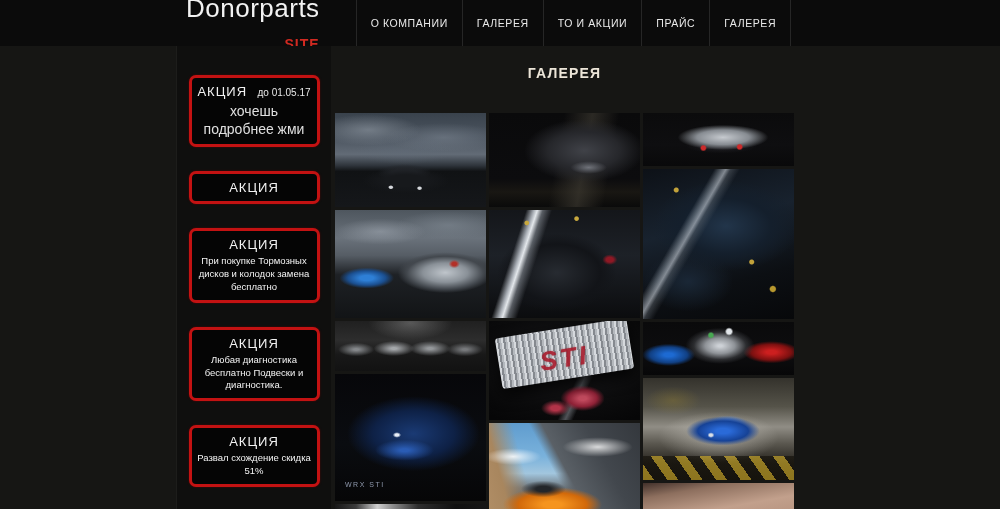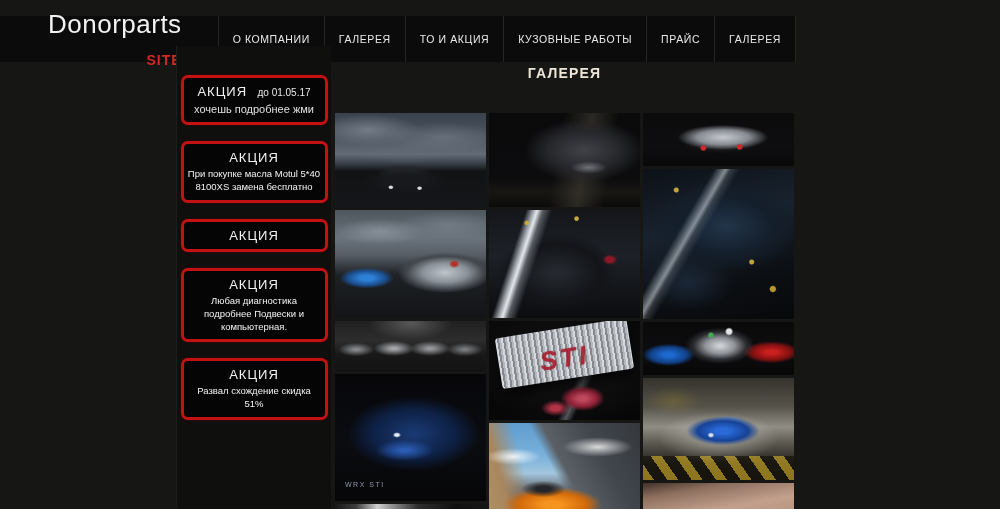--- a/index.html
+++ b/index.html
@@ -1,45 +1,45 @@
 <!DOCTYPE html>
 <html><head>
 <meta charset="utf-8">
 <style>
   * { margin:0; padding:0; box-sizing:border-box; }
   html,body { width:1000px; height:509px; overflow:hidden; background:#161614;
               font-family:"Liberation Sans", sans-serif; }
   .page { position:relative; width:1000px; height:509px; background:#161614; }
 
   
-  header { position:absolute; top:16px; left:0; width:796px; height:46px;
+  header { position:absolute; top:0; left:0; width:1000px; height:46px;
            background:#0b0b0b; display:flex; align-items:stretch; }
   .logo-spacer { width:186px; }
   .logo { display:flex; flex-direction:column; justify-content:center;
           align-items:flex-end; padding-right:10px; min-width:122px; cursor:pointer; }
   .logo-main { color:#f2f2f2; font-size:26px; font-weight:normal; letter-spacing:.5px; line-height:26px; }
   .logo-sub  { color:#d22a21; font-size:14px; font-weight:bold; letter-spacing:1px; line-height:14px; margin-top:16px; }
   nav { display:flex; margin-left:6px;padding-left:20px; }
   .nav-item { display:flex; align-items:center; padding:0 14px; color:#e9e9e9;
               font-size:10.5px; letter-spacing:.6px; border-left:1px solid #262626;
               cursor:pointer; white-space:nowrap; text-decoration:none; }
   .nav-item:last-child { border-right:1px solid #262626; }
 
   
   aside { position:absolute; left:176px; top:46px; width:155px; height:463px;
           background:#0f0f0e; border-left:1px solid #1d1d1b; overflow:hidden; }
   .promos { padding-top:29px; }
-  .promo { width:147px; margin:0 auto 16px auto; background:#050505;
+  .promo { width:131px; margin:0 auto 24px auto; background:#050505;
            border:3px solid #c31212; border-radius:7px; box-shadow:0 0 2px #5a0606;
            padding:5px 3px 6px 3px; text-align:center; color:#ffffff; cursor:pointer; }
   .promo-head { line-height:15px; }
   .promo-title { font-size:13px; letter-spacing:1px; color:#f2f2f2; }
   .promo-meta { font-size:10px; margin-left:6px; color:#e8e8e8; }
   .promo-line1 { font-size:9.5px; line-height:1.35; margin-top:3px; color:#f4f4f4; }
-  .promo-line2 { font-size:11px; line-height:1.3; margin-top:2px; color:#e0e0e0; }
+  .promo-line2 { font-size:14px; line-height:1.3; margin-top:2px; color:#e0e0e0; }
   .promo--first .promo-line1 { font-size:11px; }
 
   
   main { position:absolute; left:332px; top:46px; width:668px; height:463px; }
   .page-title { position:absolute; left:3px; top:19px; width:459px; text-align:center;
                 color:#ece5d8; font-size:14px; font-weight:bold; letter-spacing:1.2px; }
   .gallery { position:absolute; left:3px; top:67px; width:459px; display:flex; gap:3px; }
   .gcol { display:flex; flex-direction:column; gap:3px; width:151px; }
   .tile { width:151px; position:relative; overflow:hidden; cursor:pointer; background:#0a0a0a; }
 
@@ -151,56 +151,55 @@
 
   <header>
     <div class="logo-spacer"></div>
     <div class="logo">
       <div class="logo-main">Donorparts</div>
       <div class="logo-sub">SITE</div>
     </div>
     <nav>
       <a class="nav-item">О КОМПАНИИ</a>
       <a class="nav-item">ГАЛЕРЕЯ</a>
-      <a class="nav-item">ТО И АКЦИЯ</a>
-      <a class="nav-item">КУЗОВНЫЕ РАБОТЫ</a>
+      <a class="nav-item">ТО И АКЦИИ</a>
       <a class="nav-item">ПРАЙС</a>
       <a class="nav-item">ГАЛЕРЕЯ</a>
     </nav>
   </header>
 
   <aside>
     <div class="promos">
 
       <div class="promo promo--first">
         <div class="promo-head">
           <span class="promo-title">АКЦИЯ</span>
           <span class="promo-meta">до 01.05.17</span>
         </div>
         <div class="promo-line2">хочешь подробнее жми</div>
       </div>
 
       <div class="promo">
         <div class="promo-head">
           <span class="promo-title">АКЦИЯ</span>
         </div>
-        <div class="promo-line1">При покупке масла Motul 5*40 8100XS замена бесплатно</div>
-      </div>
-
-      <div class="promo">
-        <div class="promo-head">
-          <span class="promo-title">АКЦИЯ</span>
-        </div>
-      </div>
-
-      <div class="promo">
-        <div class="promo-head">
-          <span class="promo-title">АКЦИЯ</span>
-        </div>
-        <div class="promo-line1">Любая диагностика подробнее Подвески и компьютерная.</div>
+      </div>
+
+      <div class="promo">
+        <div class="promo-head">
+          <span class="promo-title">АКЦИЯ</span>
+        </div>
+        <div class="promo-line1">При покупке Тормозных дисков и колодок замена бесплатно</div>
+      </div>
+
+      <div class="promo">
+        <div class="promo-head">
+          <span class="promo-title">АКЦИЯ</span>
+        </div>
+        <div class="promo-line1">Любая диагностика бесплатно Подвески и диагностика.</div>
       </div>
 
       <div class="promo">
         <div class="promo-head">
           <span class="promo-title">АКЦИЯ</span>
         </div>
         <div class="promo-line1">Развал схождение скидка 51%</div>
       </div>
 
     </div>

